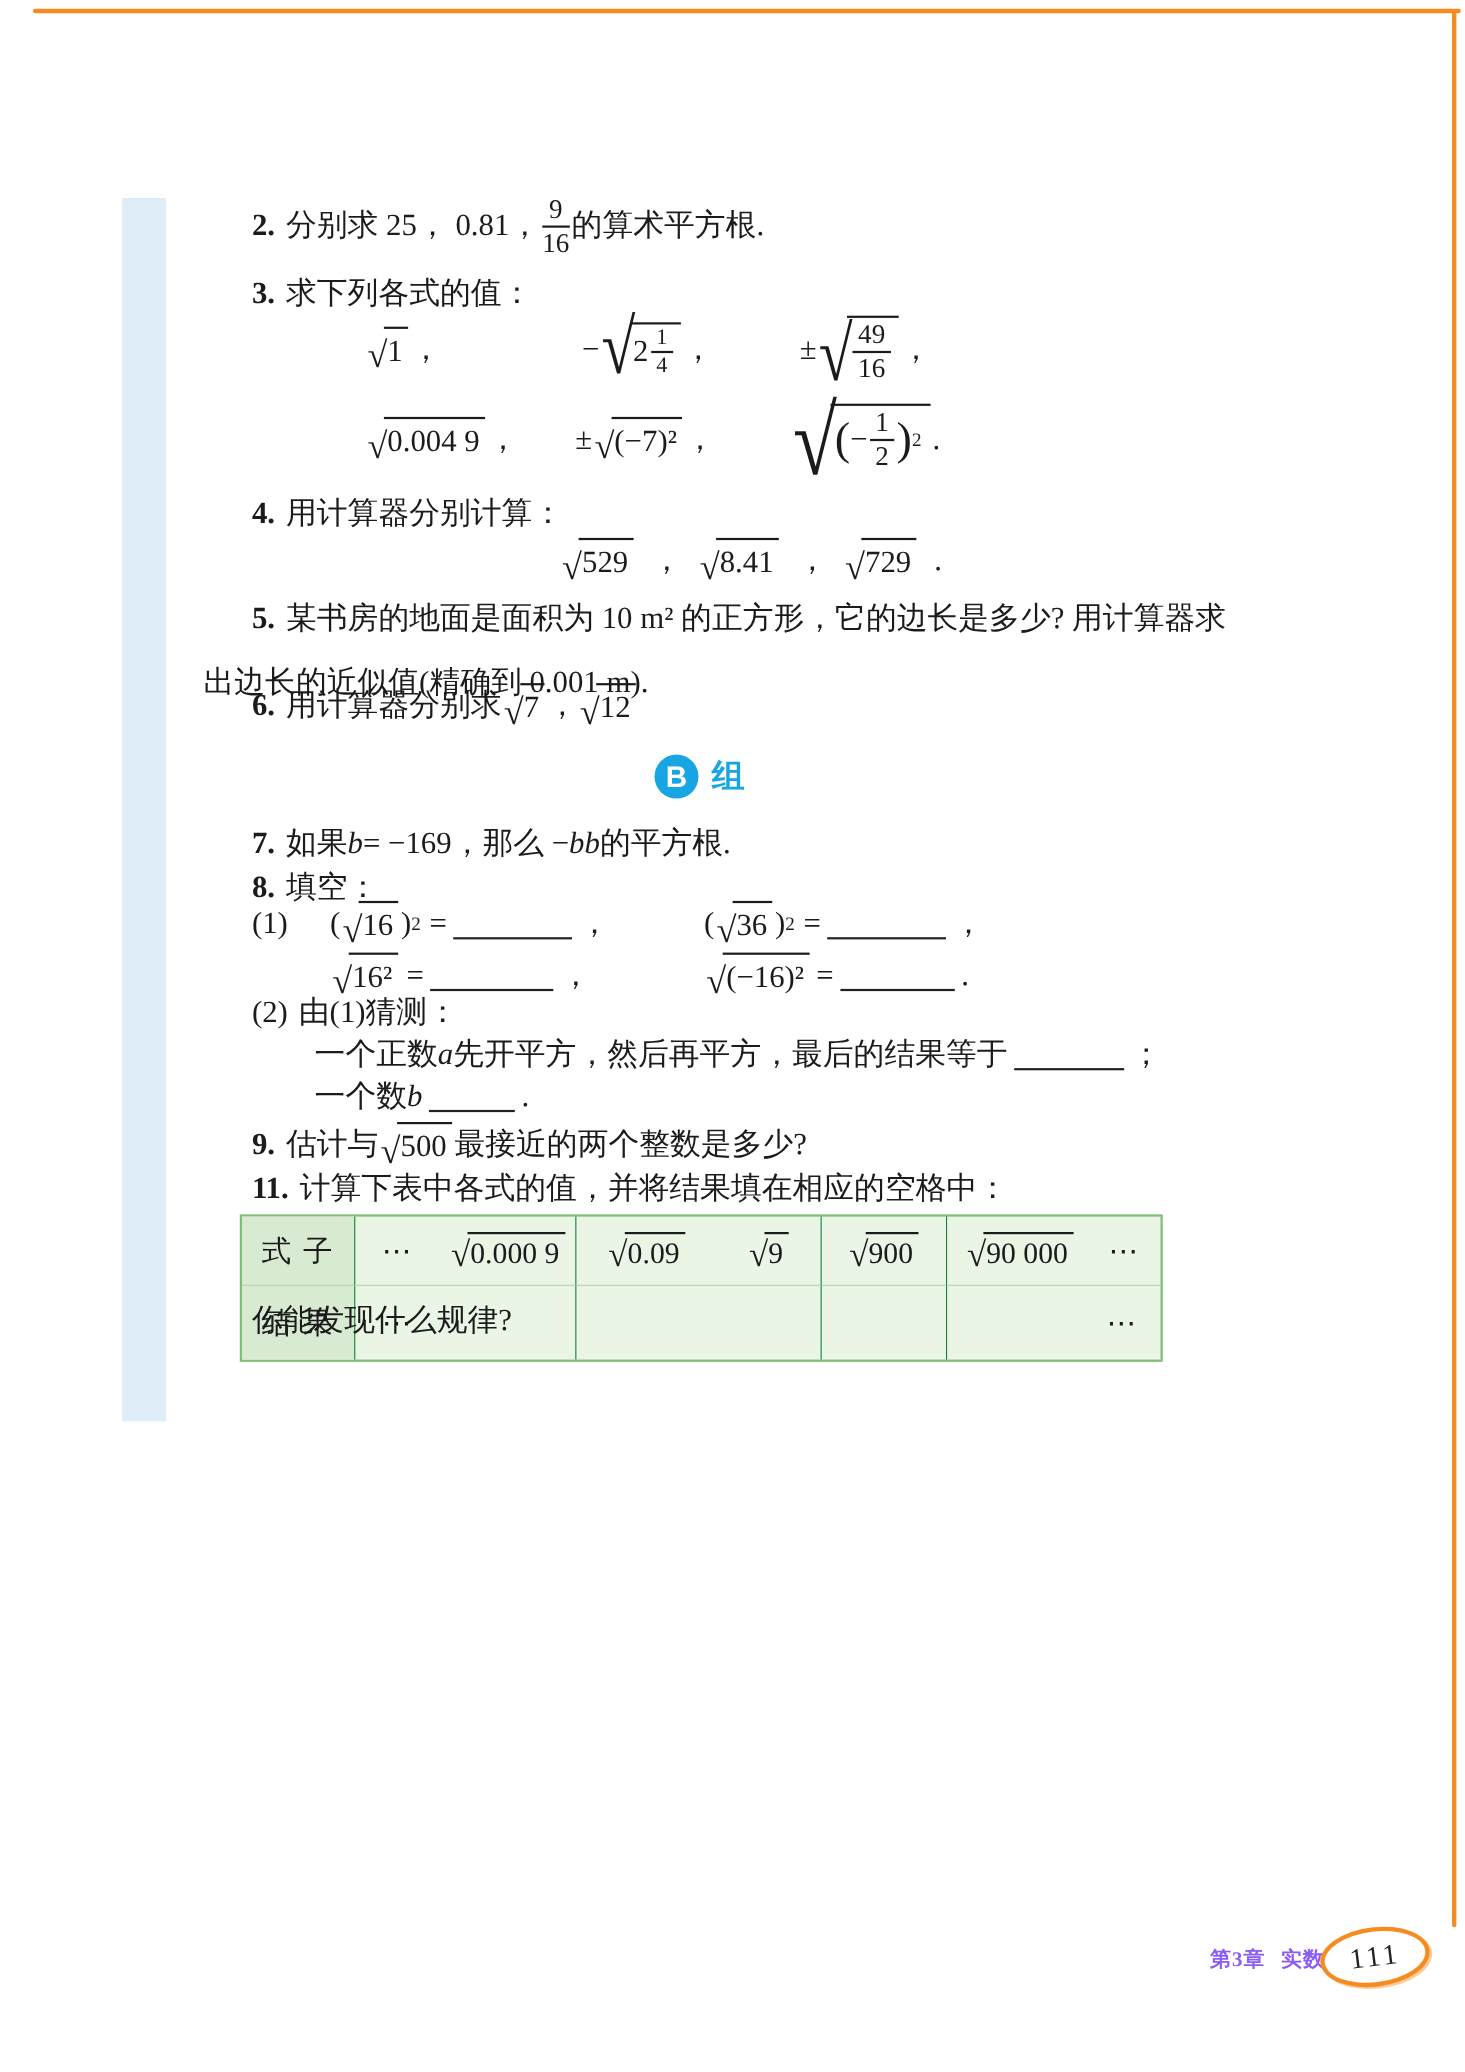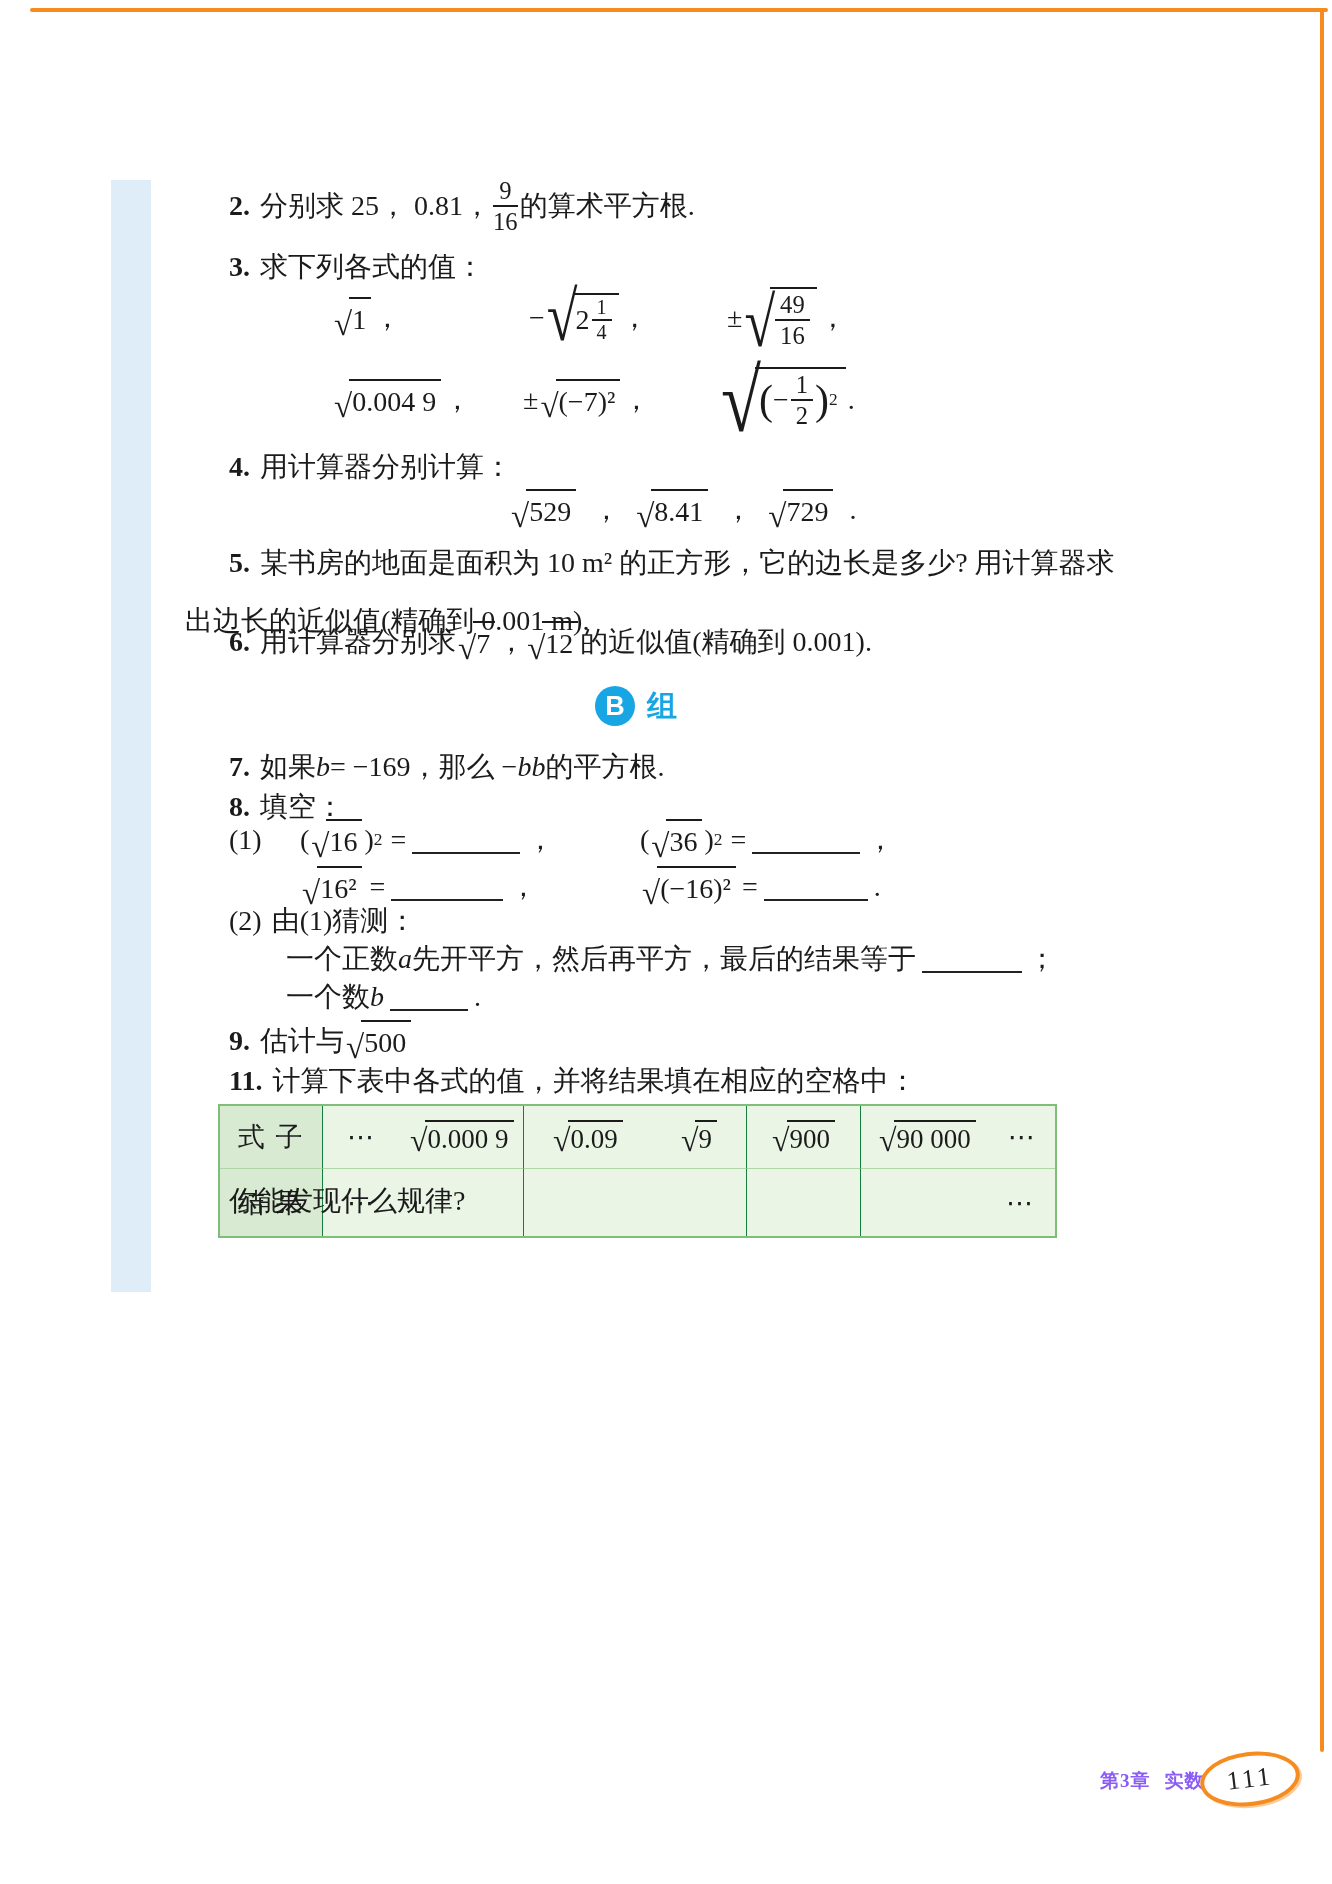--- a/index.html
+++ b/index.html
@@ -180,21 +180,20 @@
   <span>用计算器分别求</span>
   <span class="sqrt">
       <span class="sg">√</span>
       <span class="rd">7</span>
     </span>
   <span>，</span>
   <span class="sqrt">
       <span class="sg">√</span>
       <span class="rd">12</span>
     </span>
-  <span>的近似值(精确到 0.001).</span>
 </div>
 
 <div class="line" style="left:595px;top:684px;height:44px;">
   <span class="bbadge">B</span>
   <span class="blabel">组</span>
 </div>
 
 <div class="line" style="left:229px;top:748px;">
   <span class="num">7.</span>
   <span>如果 </span>
@@ -279,20 +278,21 @@
   <span>.</span>
 </div>
 
 <div class="line" style="left:229px;top:1018px;height:46px;">
   <span class="num">9.</span>
   <span>估计与</span>
   <span class="sqrt">
       <span class="sg">√</span>
       <span class="rd">500</span>
     </span>
+  <span>最接近的两个整数是多少?</span>
 </div>
 
 <div class="line" style="left:229px;top:1062px;">
   <span class="num">11.</span>
   <span>计算下表中各式的值，并将结果填在相应的空格中：</span>
 </div>
 
 <div class="abs gtable">
   <div class="gcell ghead">
       <span>式 子</span>

